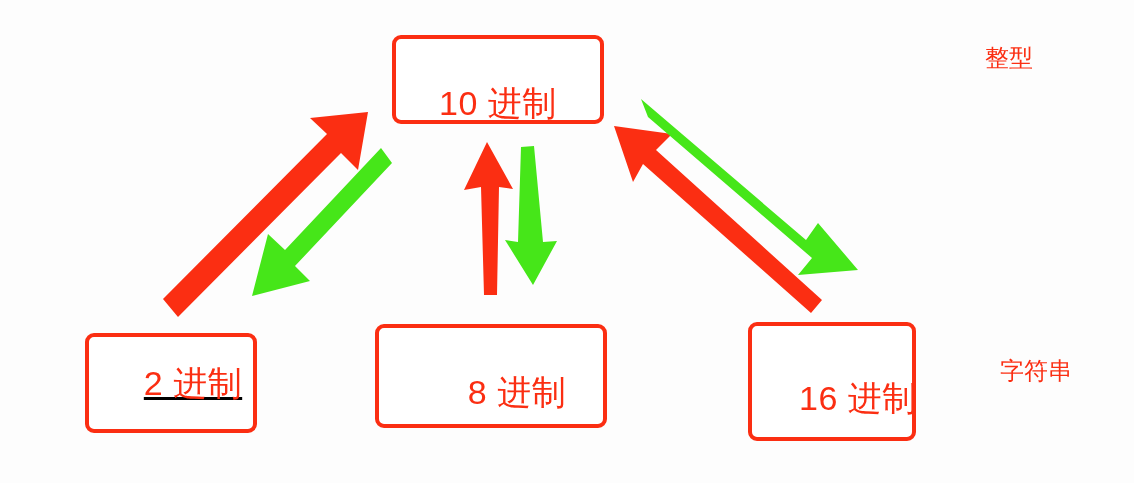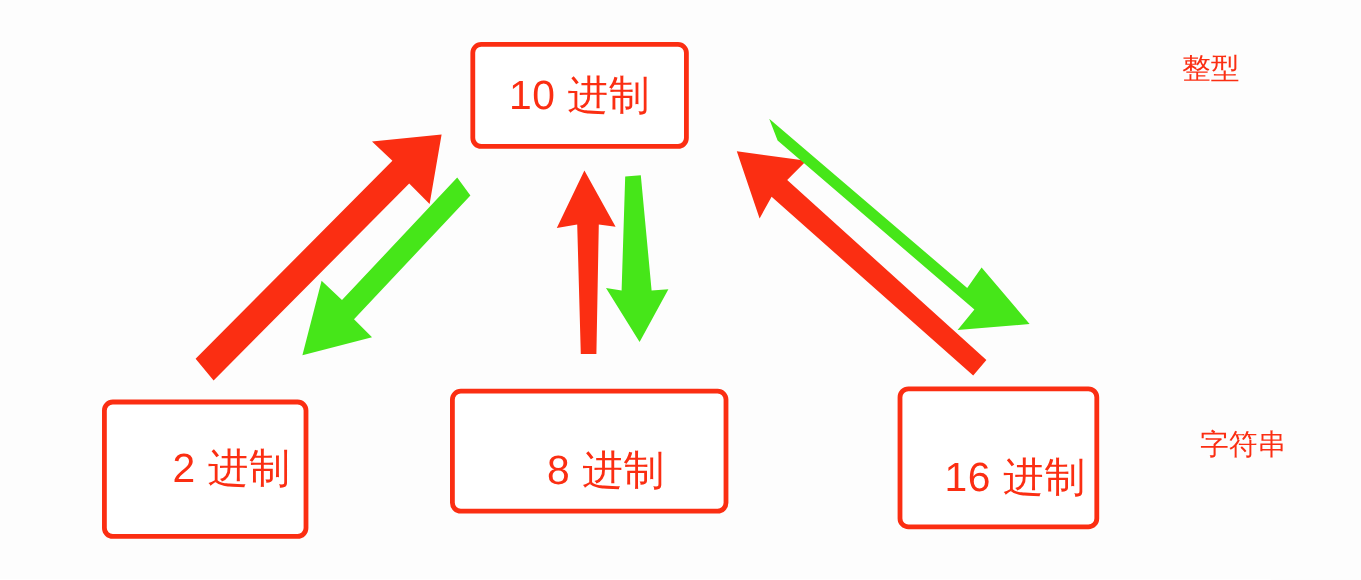--- a/index.html
+++ b/index.html
@@ -39,34 +39,34 @@
     line-height: 1;
     letter-spacing: 0.5px;
     white-space: nowrap;
   }
   .node-box.pad-right .node-label {
     position: relative;
     left: 22px;
   }
   .node-box.pad-right-sm .node-label {
     position: relative;
-    left: 14px;
+    left: 26px;
     margin-top: 32px;
   }
   .side-label {
     position: absolute;
     color: #fb2e12;
     font-size: 24px;
     line-height: 1;
     white-space: nowrap;
     z-index: 5;
   }
   
-  #node-dec  { left: 392px; top: 35px;  width: 182px; height: 89px; }
-  #node-bin  { left: 85px;  top: 333px; width: 172px; height: 116px; }
+  #node-dec  { left: 392px; top: 35px;  width: 212px; height: 89px; align-items: flex-end; }
+  #node-bin  { left: 85px;  top: 333px; width: 172px; height: 100px; text-decoration: underline; }
   #node-oct  { left: 375px; top: 324px; width: 232px; height: 104px; }
   #node-hex  { left: 748px; top: 322px; width: 168px; height: 119px; }
   #label-int { left: 985px; top: 46px; }
   #label-str { left: 972px; top: 359px; margin-left: 28px; }
 </style>
 </head>
 <body>
 
 <div id="canvas">
 

